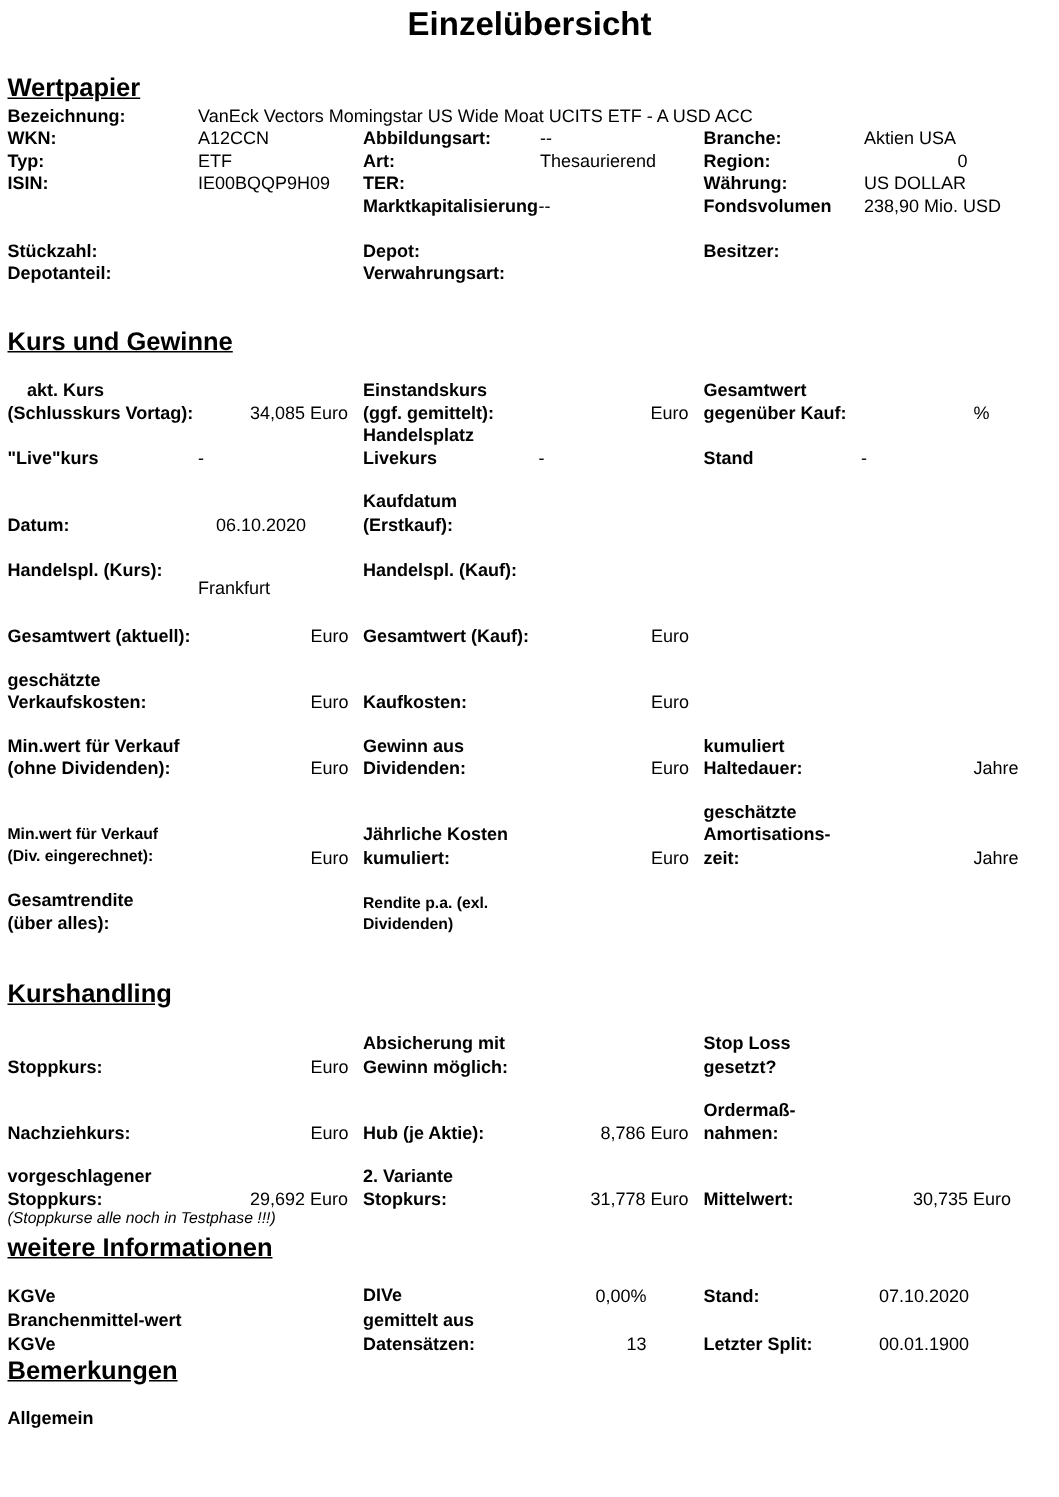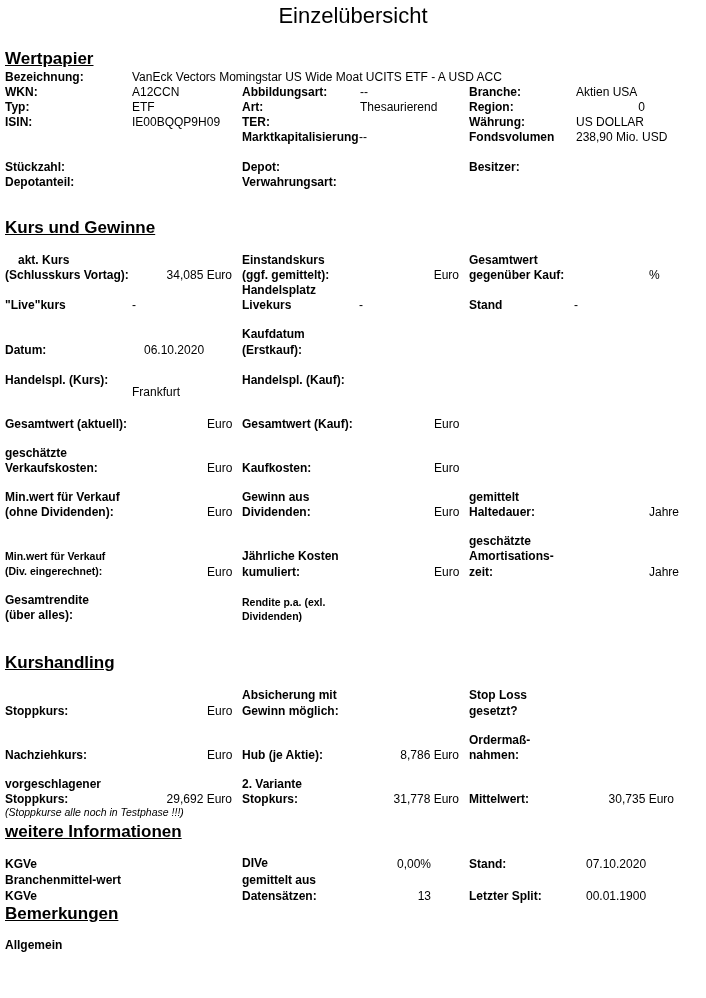--- a/index.html
+++ b/index.html
@@ -3,21 +3,21 @@
 <meta charset="utf-8">
 <style>
   html, body { margin:0; padding:0; background:#ffffff; }
   body { width:706px; height:998px; position:relative; overflow:hidden;
          font-family:"Liberation Sans", sans-serif; color:#000; }
   .t { position:absolute; white-space:nowrap; font-size:12px; line-height:14px; }
   .b { font-weight:bold; }
   .sm { font-size:10.5px; line-height:13px; }
   .r { text-align:right; }
   .title { position:absolute; left:0; width:706px; top:3px; text-align:center;
-           font-size:22px; font-weight:normal; line-height:26px; }
+           font-size:22px; font-weight:bold; line-height:26px; }
   .sec { position:absolute; left:5px; font-size:17px; font-weight:bold;
          text-decoration:underline; line-height:20px; white-space:nowrap; }
   .it { font-style:italic; }
 </style>
 </head>
 <body>
 
 <div class="title">Einzelübersicht</div>
 
 <div class="sec" style="top:49px">Wertpapier</div>
@@ -93,21 +93,21 @@
 <div class="t" style="left:207px;top:461px">Euro</div>
 <div class="t b" style="left:242px;top:461px">Kaufkosten:</div>
 <div class="t" style="left:434px;top:461px">Euro</div>
 
 <div class="t b" style="left:5px;top:490px">Min.wert für Verkauf</div>
 <div class="t b" style="left:5px;top:505px">(ohne Dividenden):</div>
 <div class="t" style="left:207px;top:505px">Euro</div>
 <div class="t b" style="left:242px;top:490px">Gewinn aus</div>
 <div class="t b" style="left:242px;top:505px">Dividenden:</div>
 <div class="t" style="left:434px;top:505px">Euro</div>
-<div class="t b" style="left:469px;top:490px">gemittelt</div>
+<div class="t b" style="left:469px;top:490px">kumuliert</div>
 <div class="t b" style="left:469px;top:505px">Haltedauer:</div>
 <div class="t" style="left:649px;top:505px">Jahre</div>
 
 <div class="t b sm" style="left:5px;top:550px">Min.wert für Verkauf</div>
 <div class="t b sm" style="left:5px;top:565px">(Div. eingerechnet):</div>
 <div class="t" style="left:207px;top:565px">Euro</div>
 <div class="t b" style="left:242px;top:549px">Jährliche Kosten</div>
 <div class="t b" style="left:242px;top:565px">kumuliert:</div>
 <div class="t" style="left:434px;top:565px">Euro</div>
 <div class="t b" style="left:469px;top:534px">geschätzte</div>

